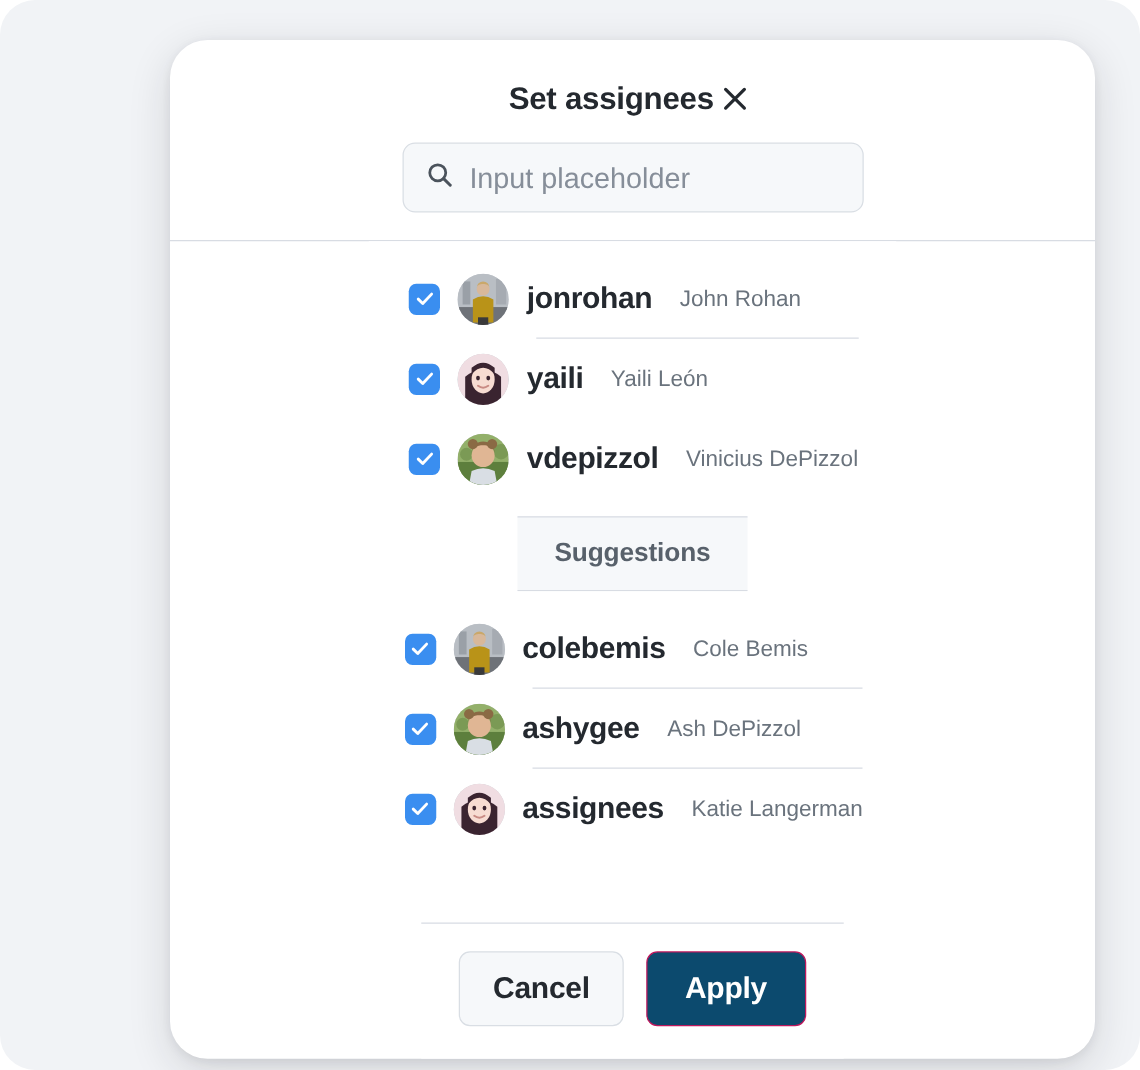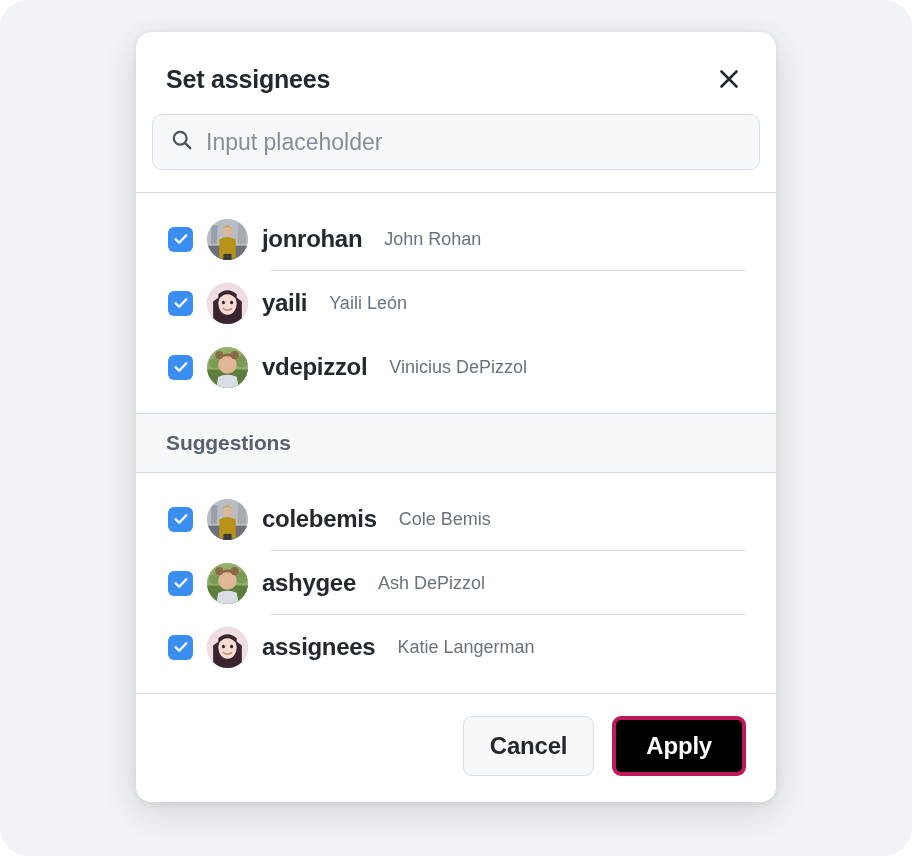--- a/index.html
+++ b/index.html
@@ -23,27 +23,28 @@
     background: #f1f3f6;
     border-radius: 28px;
     overflow: hidden;
   }
 
   
   #assignees-dialog {
     position: absolute;
     left: 136px;
     top: 32px;
-    width: 640px;
+    width: 740px;
     background: #ffffff;
-    border-radius: 16px;
+    border-radius: 30px;
     box-shadow: 0 10px 34px rgba(27,31,36,0.14), 0 2px 8px rgba(27,31,36,0.07);
     overflow: hidden;
     display: flex;
     flex-direction: column;
+    align-items: center;
   }
 
   
   .dialog-header {
     display: flex;
     align-items: center;
     justify-content: space-between;
     padding: 30px 30px 8px 30px;
   }
   .dialog-title {
@@ -185,41 +186,42 @@
 
   
   .dialog-footer {
     border-top: 1px solid #d8dce3;
     display: flex;
     justify-content: flex-end;
     align-items: center;
     gap: 18px;
     padding: 22px 30px 26px 30px;
     background: #ffffff;
+    margin-top: 45px;
   }
   .btn {
     font-family: "Liberation Sans", sans-serif;
     font-size: 24px;
     font-weight: bold;
     letter-spacing: -0.2px;
     border-radius: 9px;
     cursor: pointer;
     box-sizing: border-box;
     height: 60px;
     padding: 0 26px;
     line-height: 1;
   }
   .btn-cancel {
     background: #f6f8fa;
     border: 1px solid #d9dee4;
     color: #24292f;
   }
   .btn-apply {
-    background: #000000;
-    border: 4px solid #be185d;
+    background: #0c4a6e;
+    border: 1px solid #be185d;
     color: #ffffff;
     padding: 0 30px;
   }
 </style>
 </head>
 <body>
 
 <div id="page-canvas">
 
   <div id="assignees-dialog">

